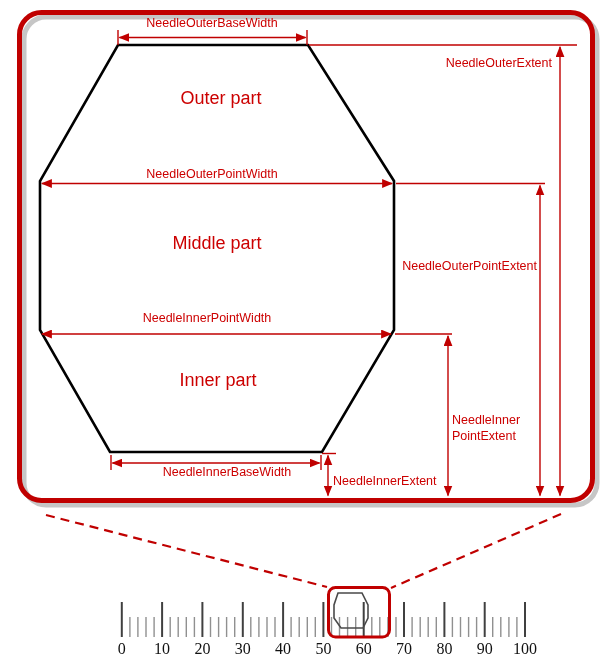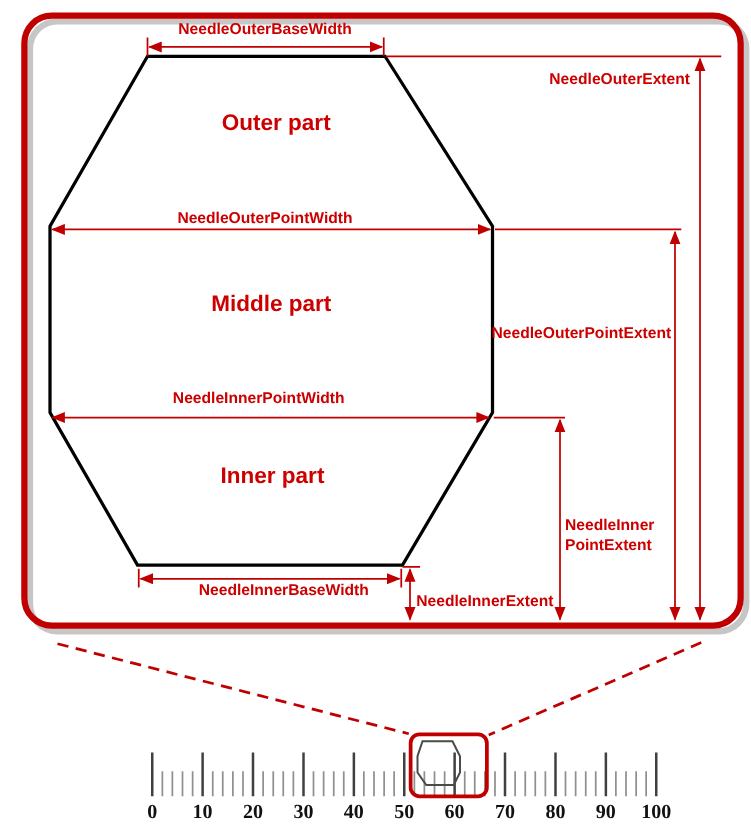--- a/index.html
+++ b/index.html
@@ -1,16 +1,16 @@
 <!DOCTYPE html>
 <html><head>
 <meta charset="utf-8">
 <style>
   html, body { margin: 0; padding: 0; background: #ffffff; }
-  .stage { width: 503px; height: 663px; position: relative; background: #ffffff; font-weight: bold; }
+  .stage { width: 503px; height: 663px; position: relative; background: #ffffff; }
   svg { display: block; }
   .dim-label {
     font-family: "Liberation Sans", sans-serif;
     font-size: 12.5px;
     fill: #CC0000;
   }
   .part-label {
     font-family: "Liberation Sans", sans-serif;
     font-size: 18px;
     fill: #CC0000;

